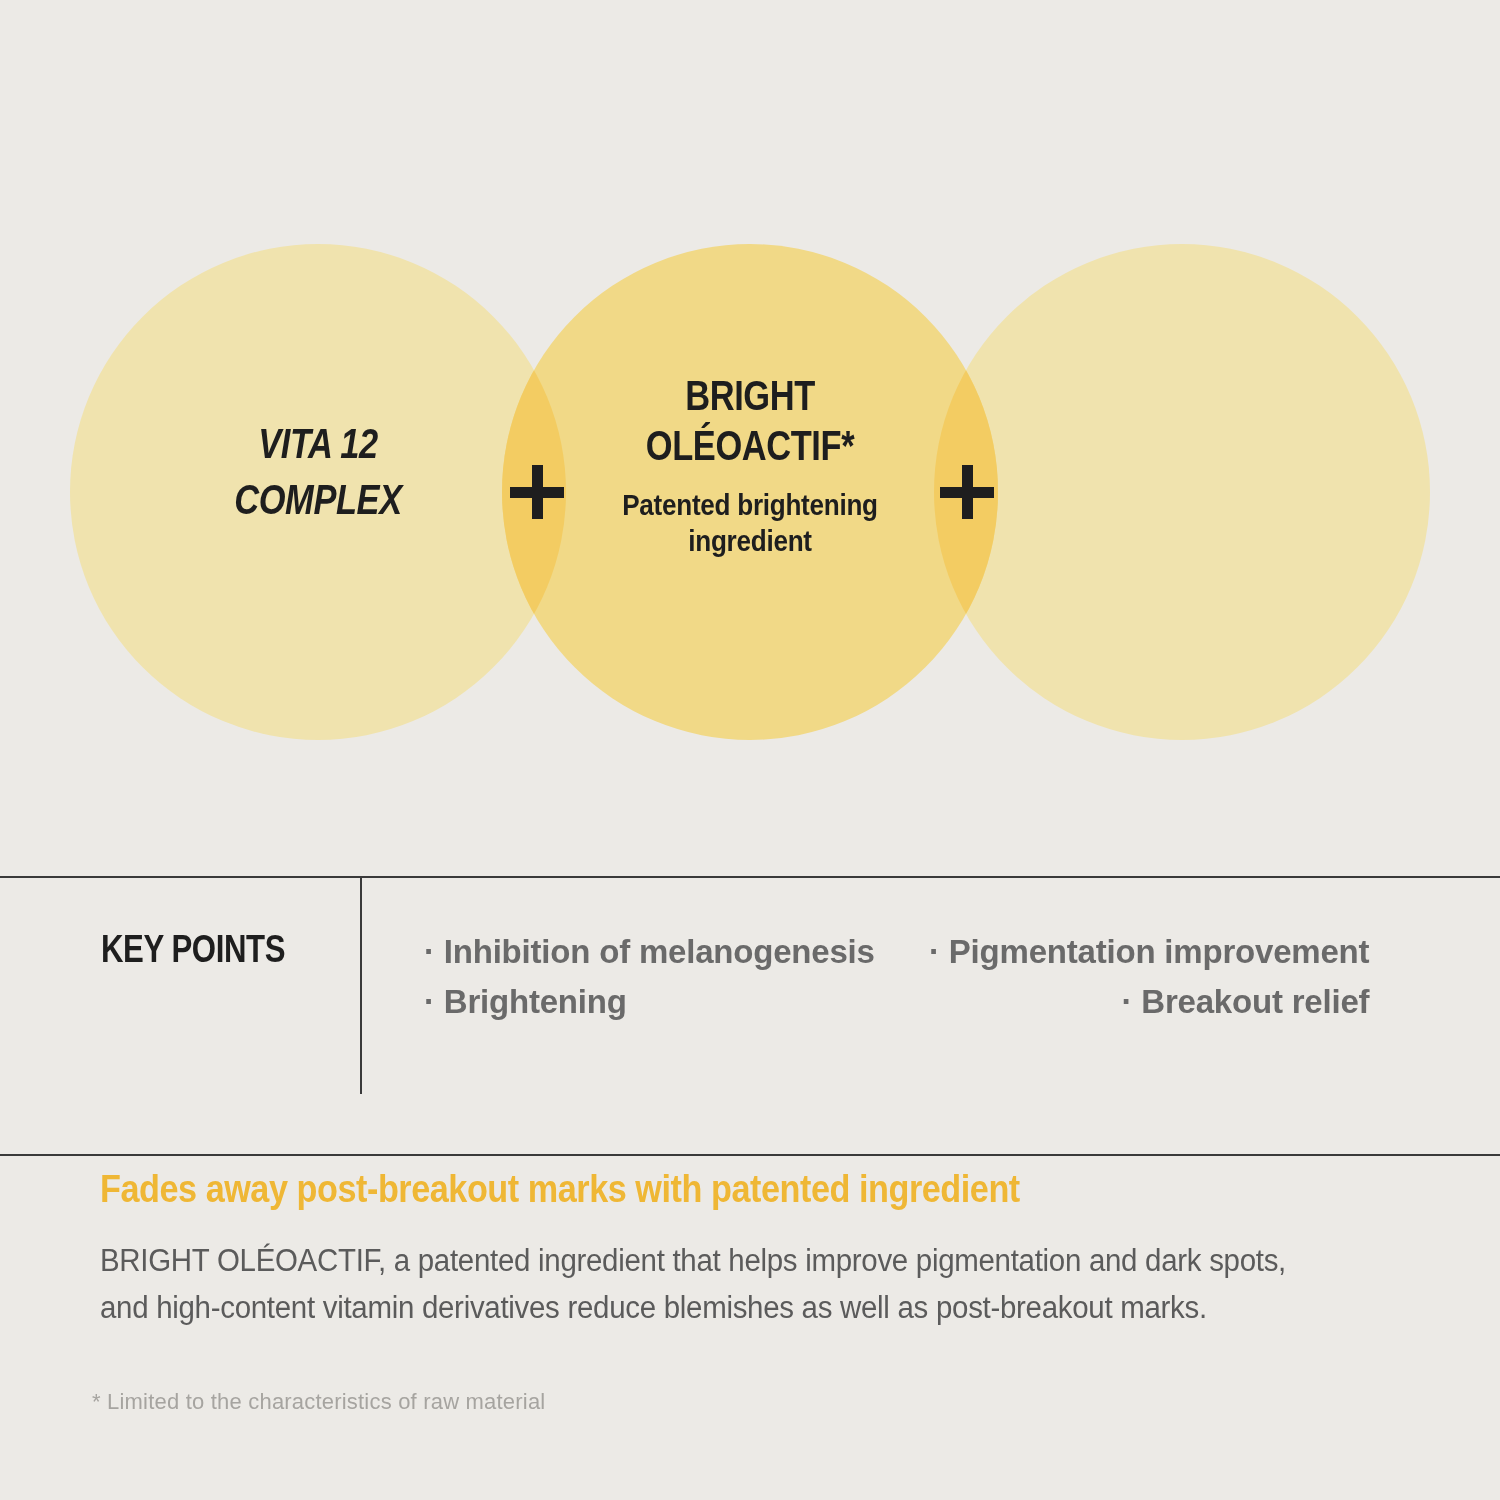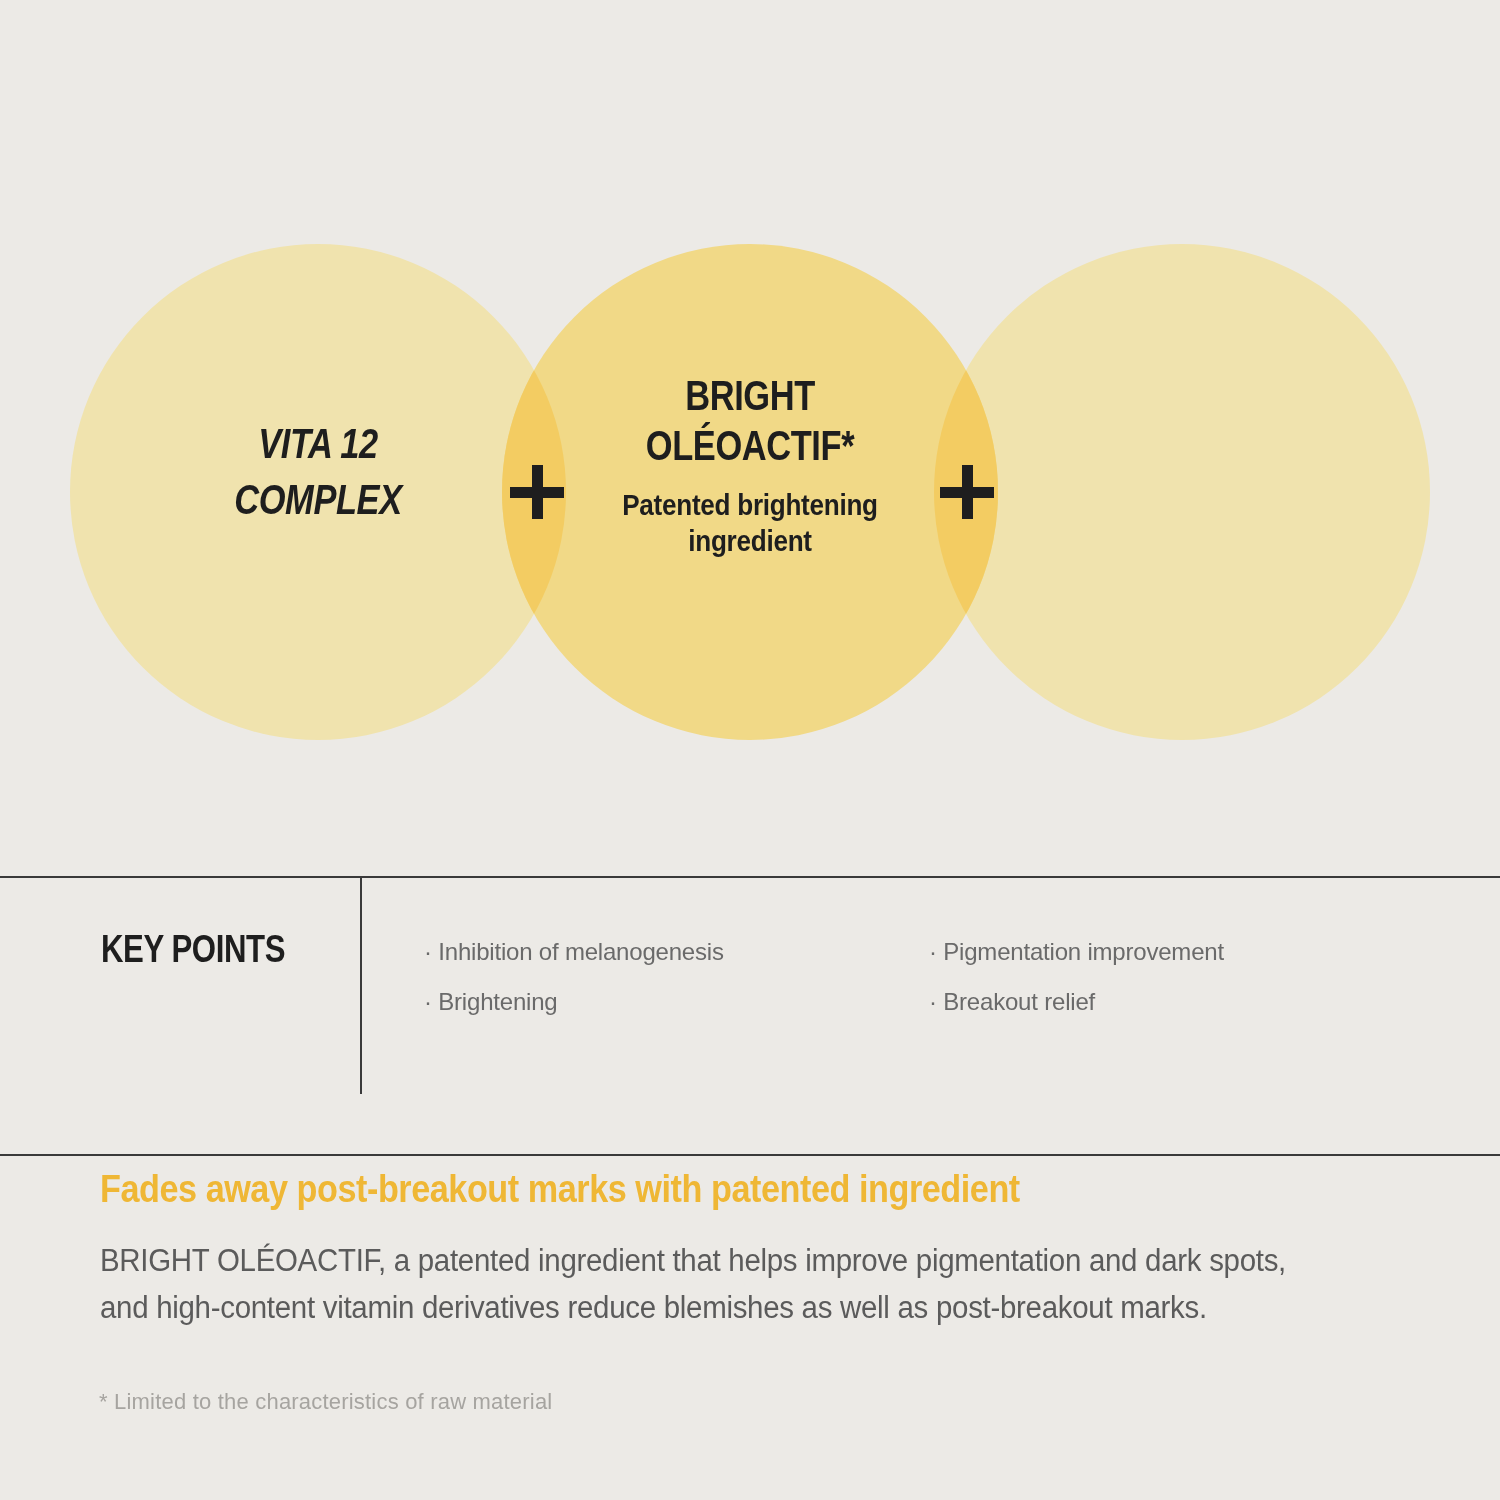--- a/index.html
+++ b/index.html
@@ -94,28 +94,29 @@
     font-weight: 700;
     letter-spacing: -0.5px;
     color: var(--heading-text);
     line-height: 40px;
     transform: scaleX(0.82);
     transform-origin: 50% 50%;
   }
   .kp-col {
     position: absolute;
     top: 49px;
-    font-size: 24px;
+    font-size: 33px;
     line-height: 50px;
     color: var(--keypoint-text);
     white-space: pre-line;
     letter-spacing: -0.2px;
+    font-weight: bold;
   }
   .kp-col-1 { left: 424px; }
-  .kp-col-2 { left: 929px; }
+  .kp-col-2 { left: 929px; text-align: right; }
 
   .description { position: absolute; left: 0; top: 1096px; width: 1500px; }
   .headline {
     position: absolute;
     left: 100px; top: 69px;
     font-size: 38px;
     font-weight: 700;
     letter-spacing: -0.5px;
     line-height: 48px;
     color: var(--accent);
@@ -129,21 +130,21 @@
     font-size: 31px;
     line-height: 47px;
     color: var(--body-text);
     white-space: pre-line;
     letter-spacing: -0.3px;
     transform: scaleX(0.95);
     transform-origin: 0 0;
   }
   .footnote {
     position: absolute;
-    left: 99px; top: 291px;
+    left: 92px; top: 291px;
     font-size: 22px;
     line-height: 30px;
     color: var(--footnote-text);
     letter-spacing: 0.2px;
   }
 </style>
 </head>
 <body>
 
 <div class="canvas">

